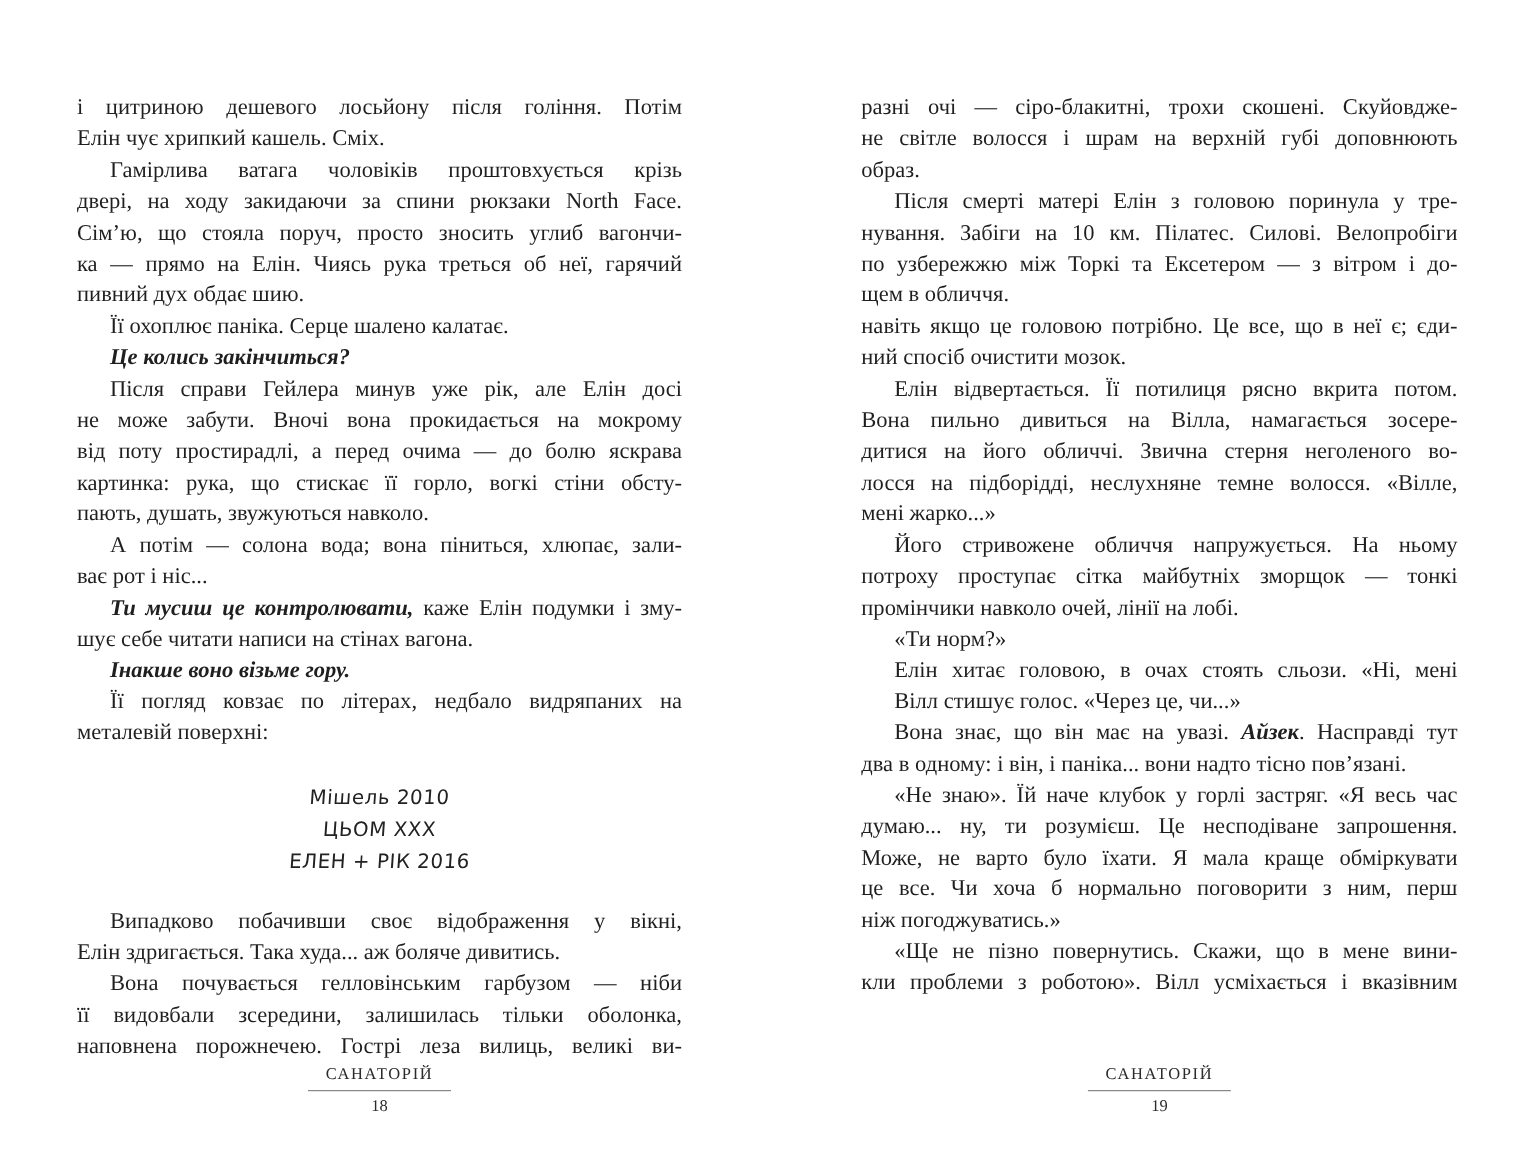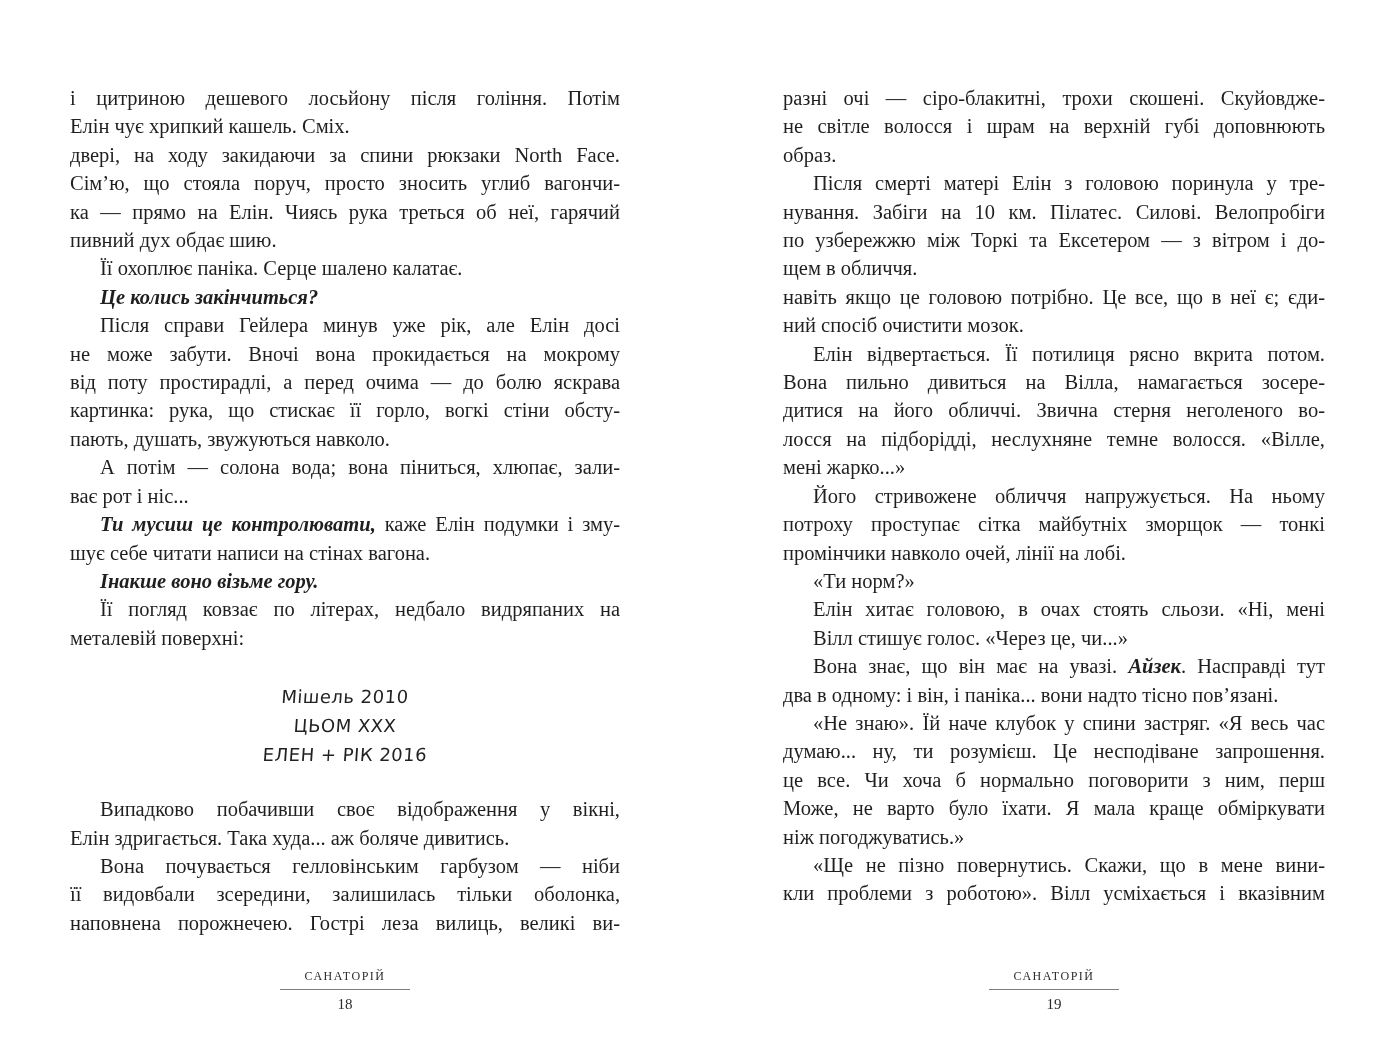--- a/index.html
+++ b/index.html
@@ -36,39 +36,40 @@
   }
   .graffiti-line { transform: skewX(-4deg); }
 
   .page-footer {
     position: absolute; top: 969px;
     text-align: center;
   }
   .page-left  .page-footer { left: 70px; width: 550px; }
   .page-right .page-footer { left: 83px; width: 542px; }
   .footer-title {
-    font-size: 12px; letter-spacing: 1.5px;
+    font-size: 15px; letter-spacing: 1.5px;
     color: #2b2b2b;
   }
   .footer-rule {
     width: 130px; height: 0;
     border-top: 1px solid #7d7d7d;
     margin: 5px auto 0;
   }
   .page-number { margin-top: 6px; font-size: 15px; color: #2b2b2b; text-align: center; }
 </style>
 </head>
 <body>
 
 <div class="spread">
 
   <section class="page page-left">
     <div class="text-block">
         <div class="line">і цитриною дешевого лосьйону після гоління. Потім</div>
         <div class="line last">Елін чує хрипкий кашель. Сміх.</div>
+        <div class="line indent">Гамірлива ватага чоловіків проштовхується крізь</div>
         <div class="line">двері, на ходу закидаючи за спини рюкзаки North Face.</div>
         <div class="line">Сім’ю, що стояла поруч, просто зносить углиб вагончи-</div>
         <div class="line">ка — прямо на Елін. Чиясь рука треться об неї, гарячий</div>
         <div class="line last">пивний дух обдає шию.</div>
         <div class="line last indent">Її охоплює паніка. Серце шалено калатає.</div>
         <div class="line last indent it">Це колись закінчиться?</div>
         <div class="line indent">Після справи Гейлера минув уже рік, але Елін досі</div>
         <div class="line">не може забути. Вночі вона прокидається на мокрому</div>
         <div class="line">від поту простирадлі, а перед очима — до болю яскрава</div>
         <div class="line">картинка: рука, що стискає її горло, вогкі стіни обсту-</div>
@@ -115,24 +116,24 @@
         <div class="line">лосся на підборідді, неслухняне темне волосся. «Вілле,</div>
         <div class="line last">мені жарко...»</div>
         <div class="line indent">Його стривожене обличчя напружується. На ньому</div>
         <div class="line">потроху проступає сітка майбутніх зморщок — тонкі</div>
         <div class="line last">промінчики навколо очей, лінії на лобі.</div>
         <div class="line last indent">«Ти норм?»</div>
         <div class="line indent">Елін хитає головою, в очах стоять сльози. «Ні, мені</div>
         <div class="line last indent">Вілл стишує голос. «Через це, чи...»</div>
         <div class="line indent"><span>Вона знає, що він має на увазі. </span><span class="it">Айзек</span><span>. Насправді тут</span></div>
         <div class="line last">два в одному: і він, і паніка... вони надто тісно пов’язані.</div>
-        <div class="line indent">«Не знаю». Їй наче клубок у спини застряг. «Я весь час</div>
+        <div class="line indent">«Не знаю». Їй наче клубок у горлі застряг. «Я весь час</div>
         <div class="line">думаю... ну, ти розумієш. Це несподіване запрошення.</div>
+        <div class="line">Може, не варто було їхати. Я мала краще обміркувати</div>
         <div class="line">це все. Чи хоча б нормально поговорити з ним, перш</div>
-        <div class="line">Може, не варто було їхати. Я мала краще обміркувати</div>
         <div class="line last">ніж погоджуватись.»</div>
         <div class="line indent">«Ще не пізно повернутись. Скажи, що в мене вини-</div>
         <div class="line">кли проблеми з роботою». Вілл усміхається і вказівним</div>
       </div>
     <footer class="page-footer">
       <div class="footer-title">САНАТОРІЙ</div>
       <div class="footer-rule"></div>
       <div class="page-number">19</div>
     </footer>
   </section>

